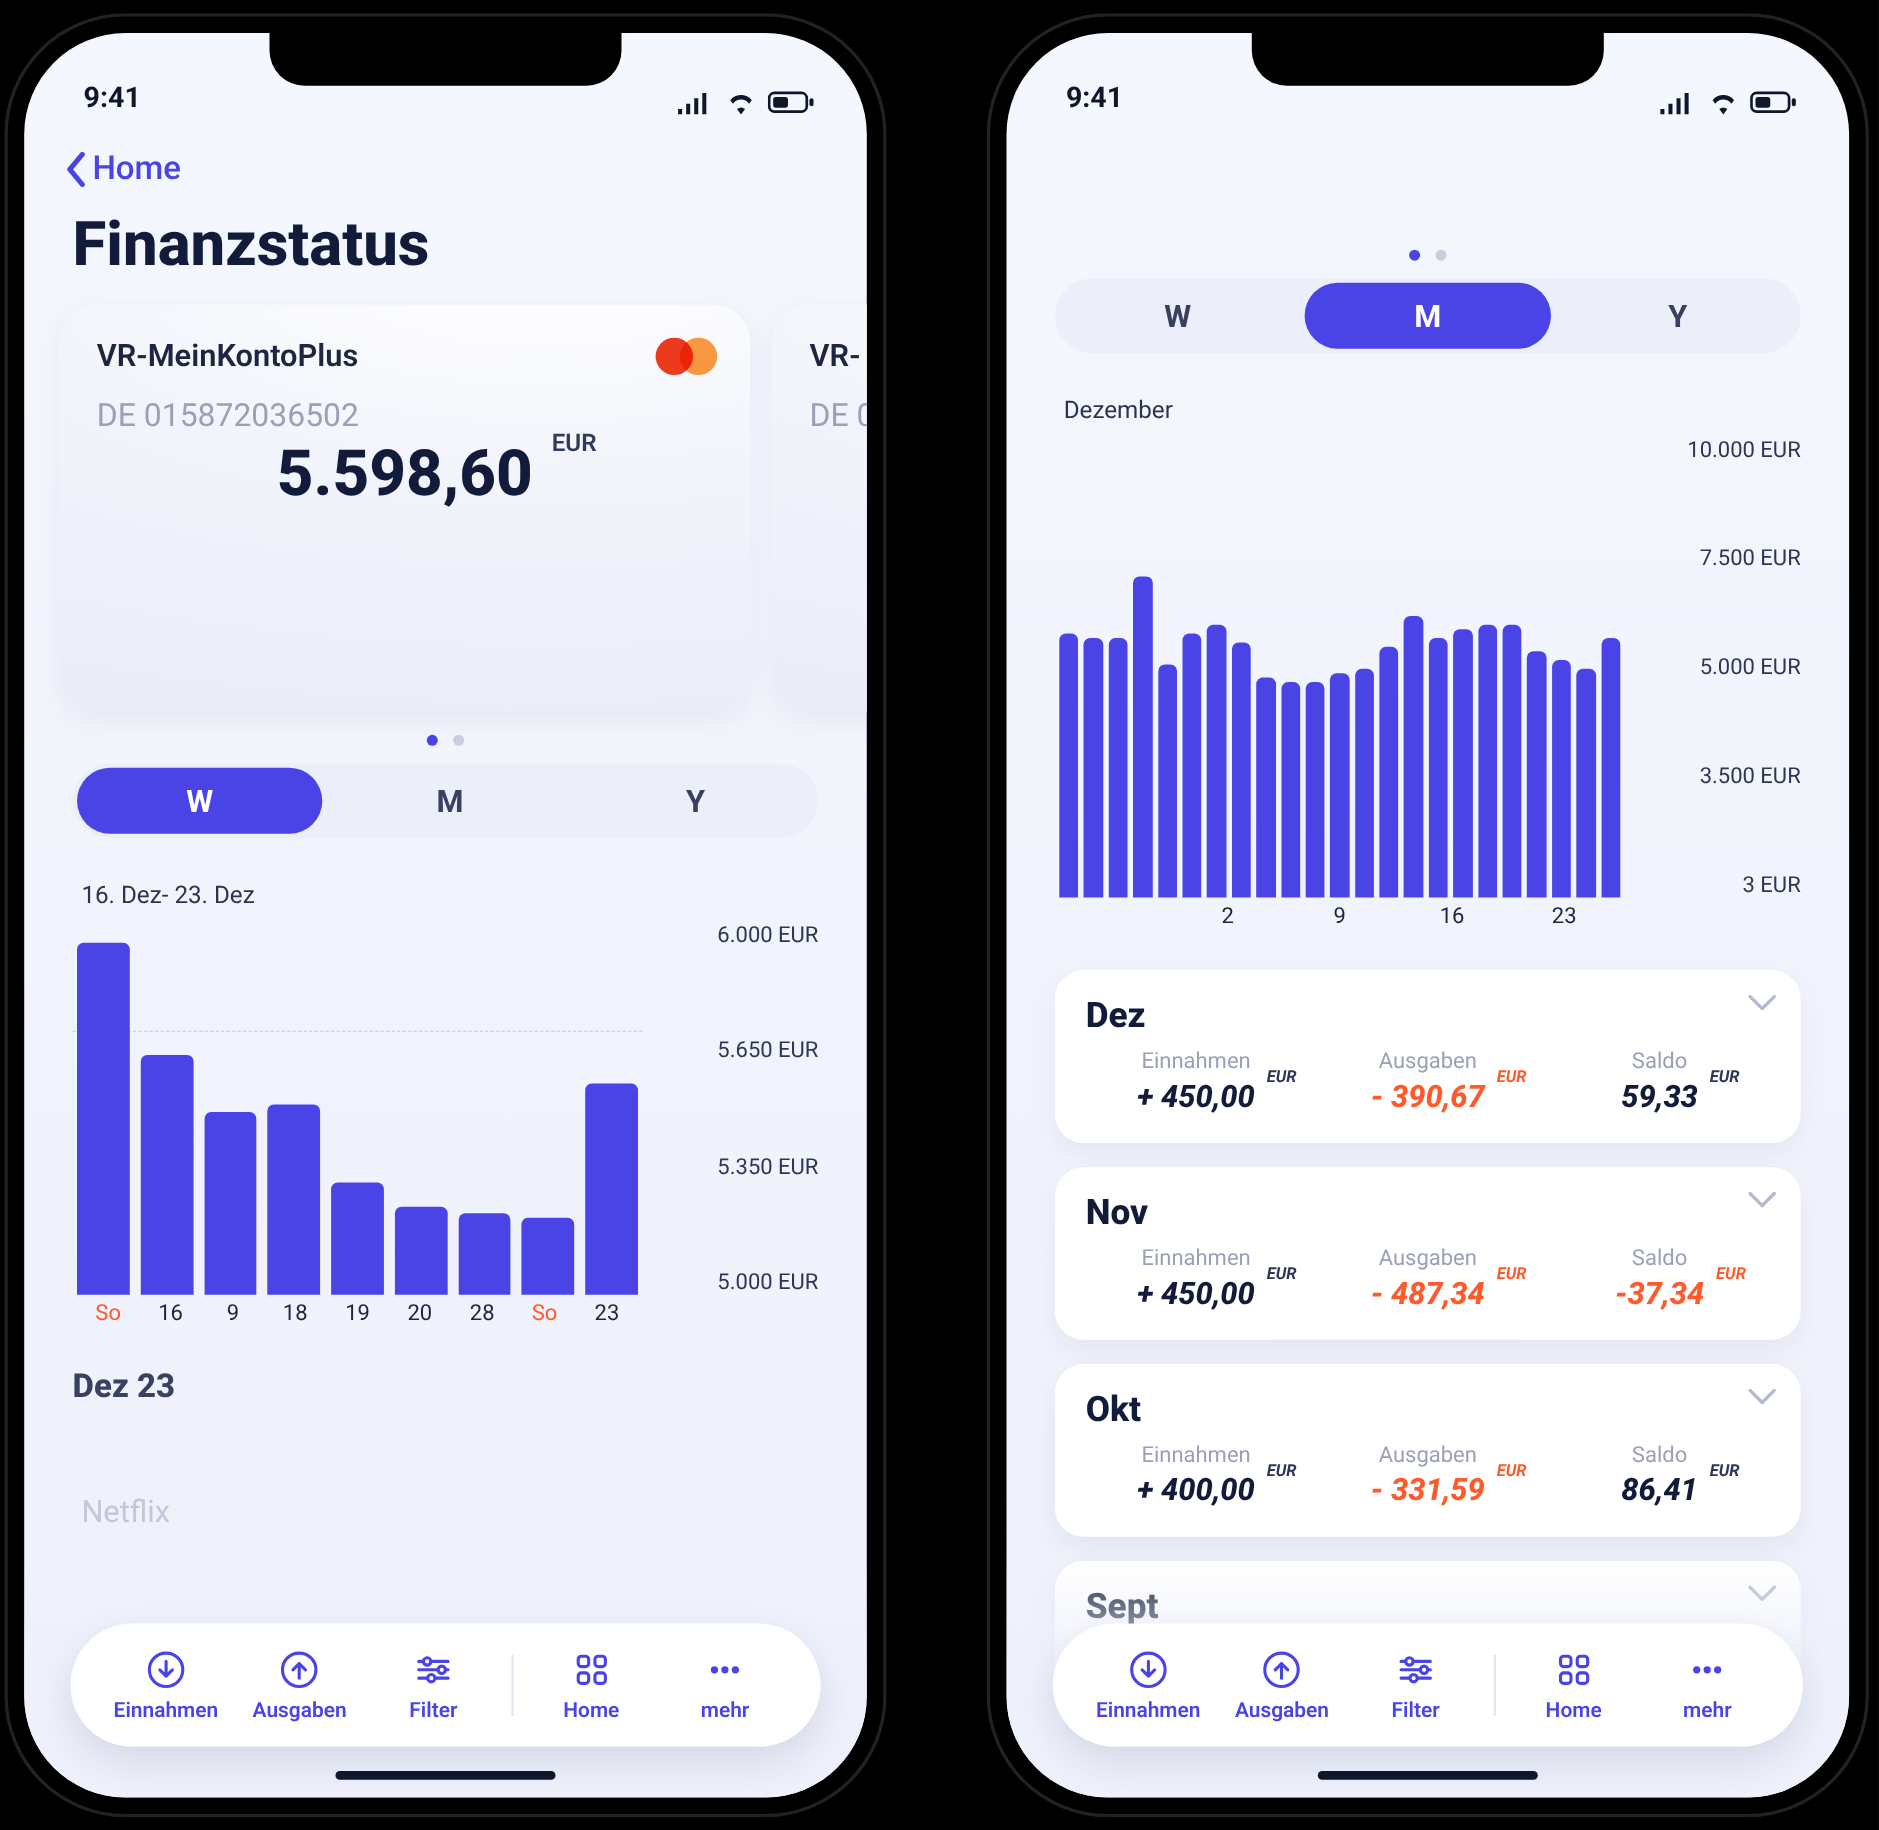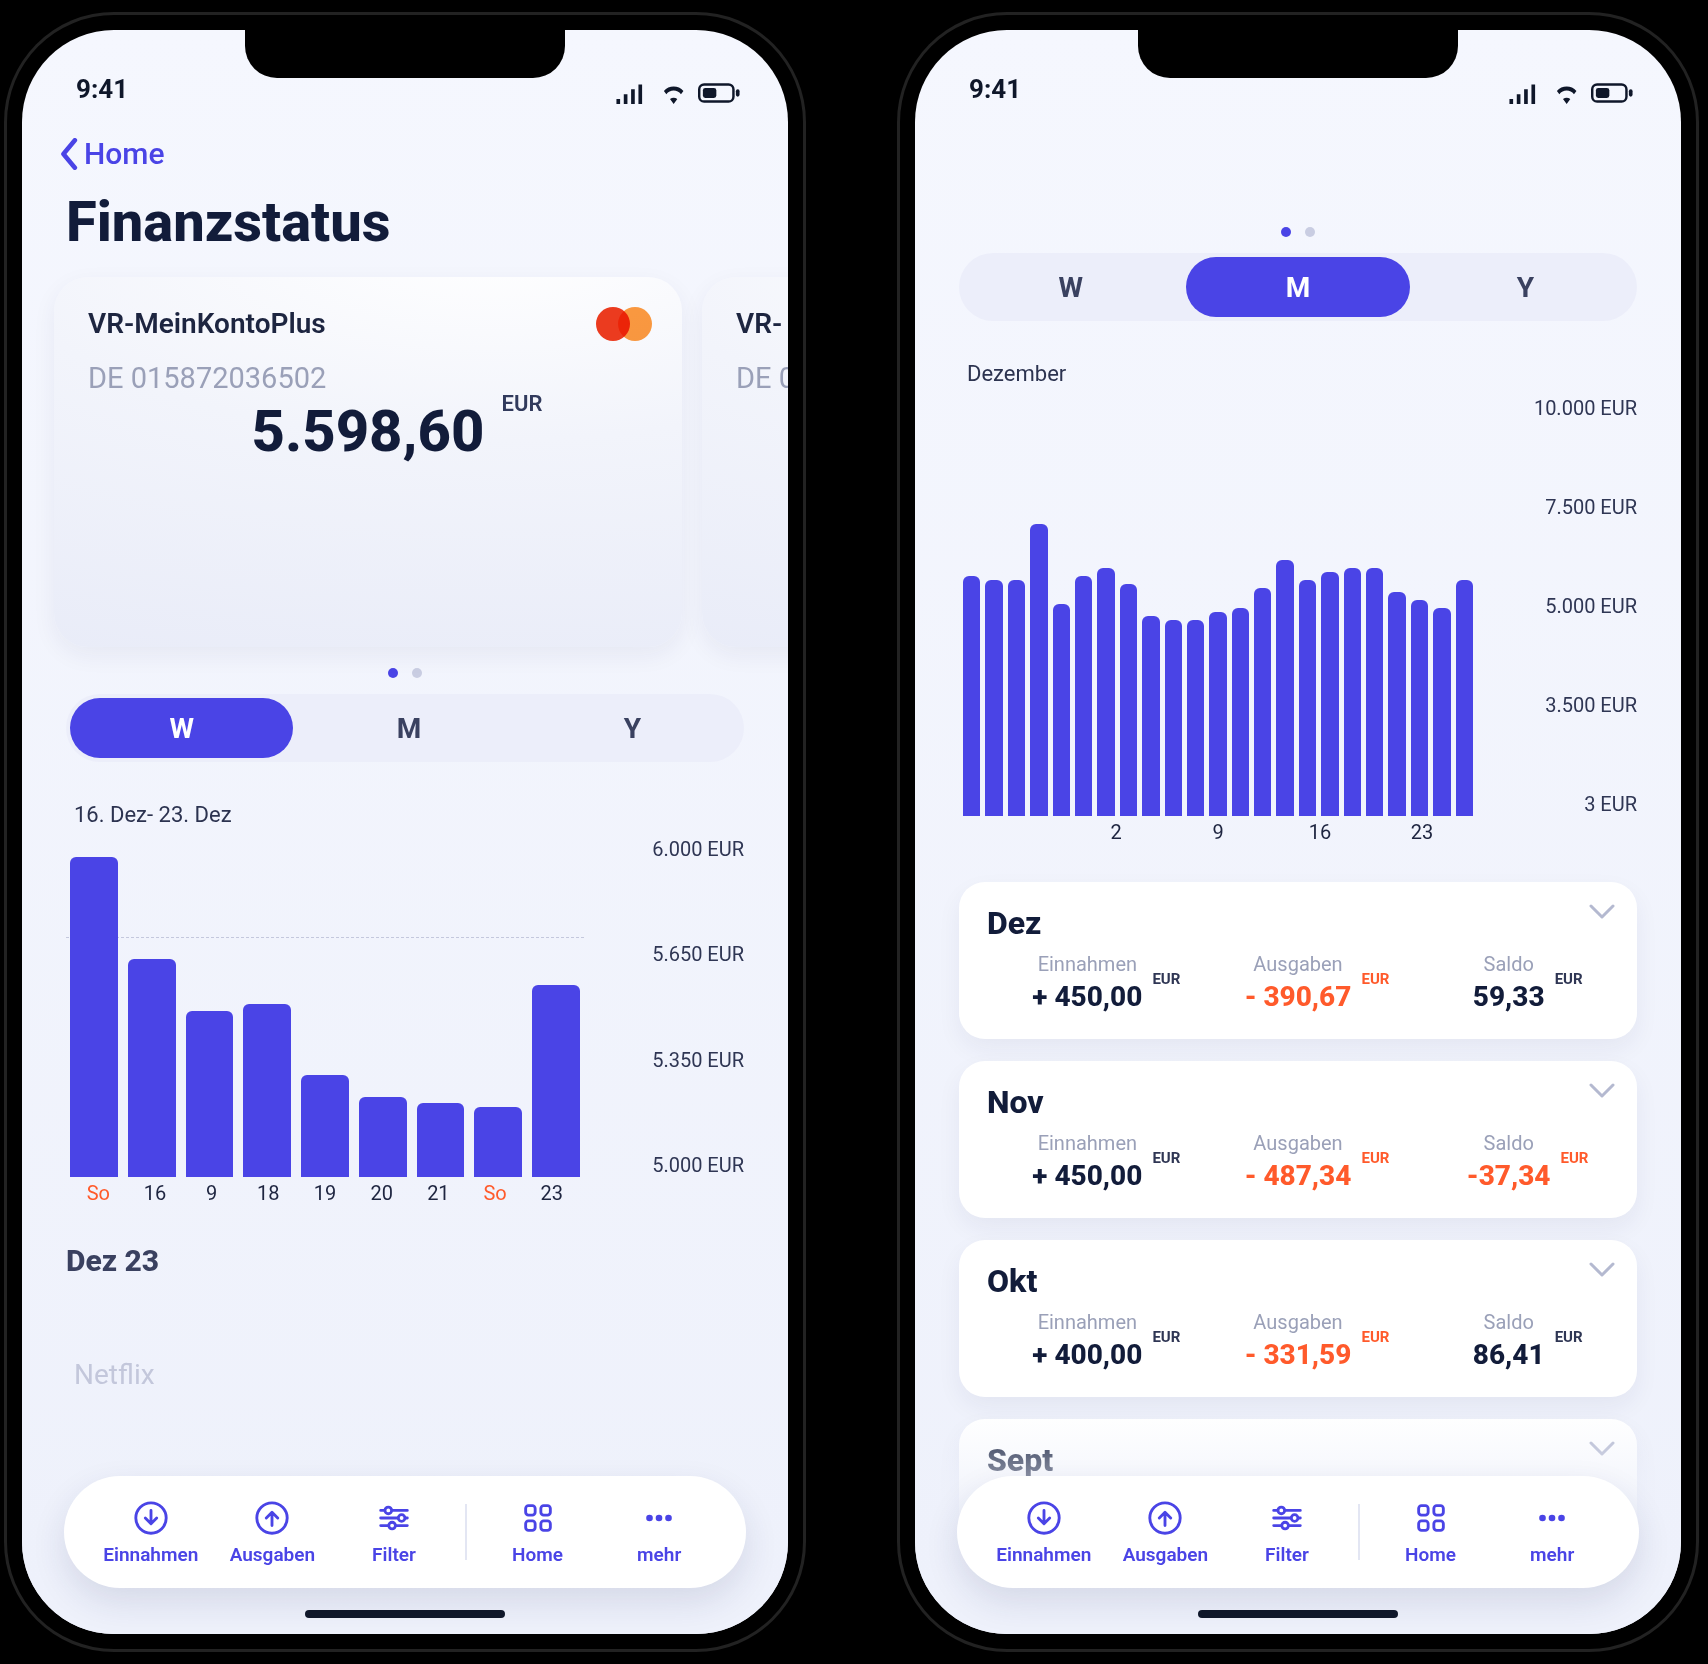--- a/index.html
+++ b/index.html
@@ -206,21 +206,21 @@
     position:absolute; right:22px; top:22px; color:#b4b9d0;
   }
   .month-row {
     display:flex; margin-top: 10px; gap: 10px;
   }
   .month-col { flex:1; }
   .mc-label { font-size:20px; color:#9aa0b8; text-align:center; }
   .mc-value {
     font-size:28px; font-weight:800; color:#121c3a;
     position:relative; display:inline-block; left:50%; transform:translateX(-50%);
-    margin-top:4px; white-space:nowrap;
+    margin-top:4px; white-space:nowrap;font-style:italic;
   }
   .mc-value.neg { color:#ff5a2b; }
   .mc-cur {
     position:absolute; right:-38px; top:-10px;
     font-size:15px; font-weight:700;
   }
   .mc-cur.neg { color:#ff5a2b; }
   .mc-cur.pos { color:#2f3654; }
 
   
@@ -359,21 +359,21 @@
               <span>5.350 EUR</span>
               <span>5.000 EUR</span>
             </div>
           <div class="x-labels" id="weekly-xlabels">
               <span class="sun">So</span>
               <span>16</span>
               <span>9</span>
               <span>18</span>
               <span>19</span>
               <span>20</span>
-              <span>21</span>
+              <span>28</span>
               <span class="sun">So</span>
               <span>23</span>
             </div>
         </div>
       </div>
 
       <div class="day-header">Dez 23</div>
       <div class="tx-teaser">Netflix</div>
 
       <div class="fade-bottom"></div>

